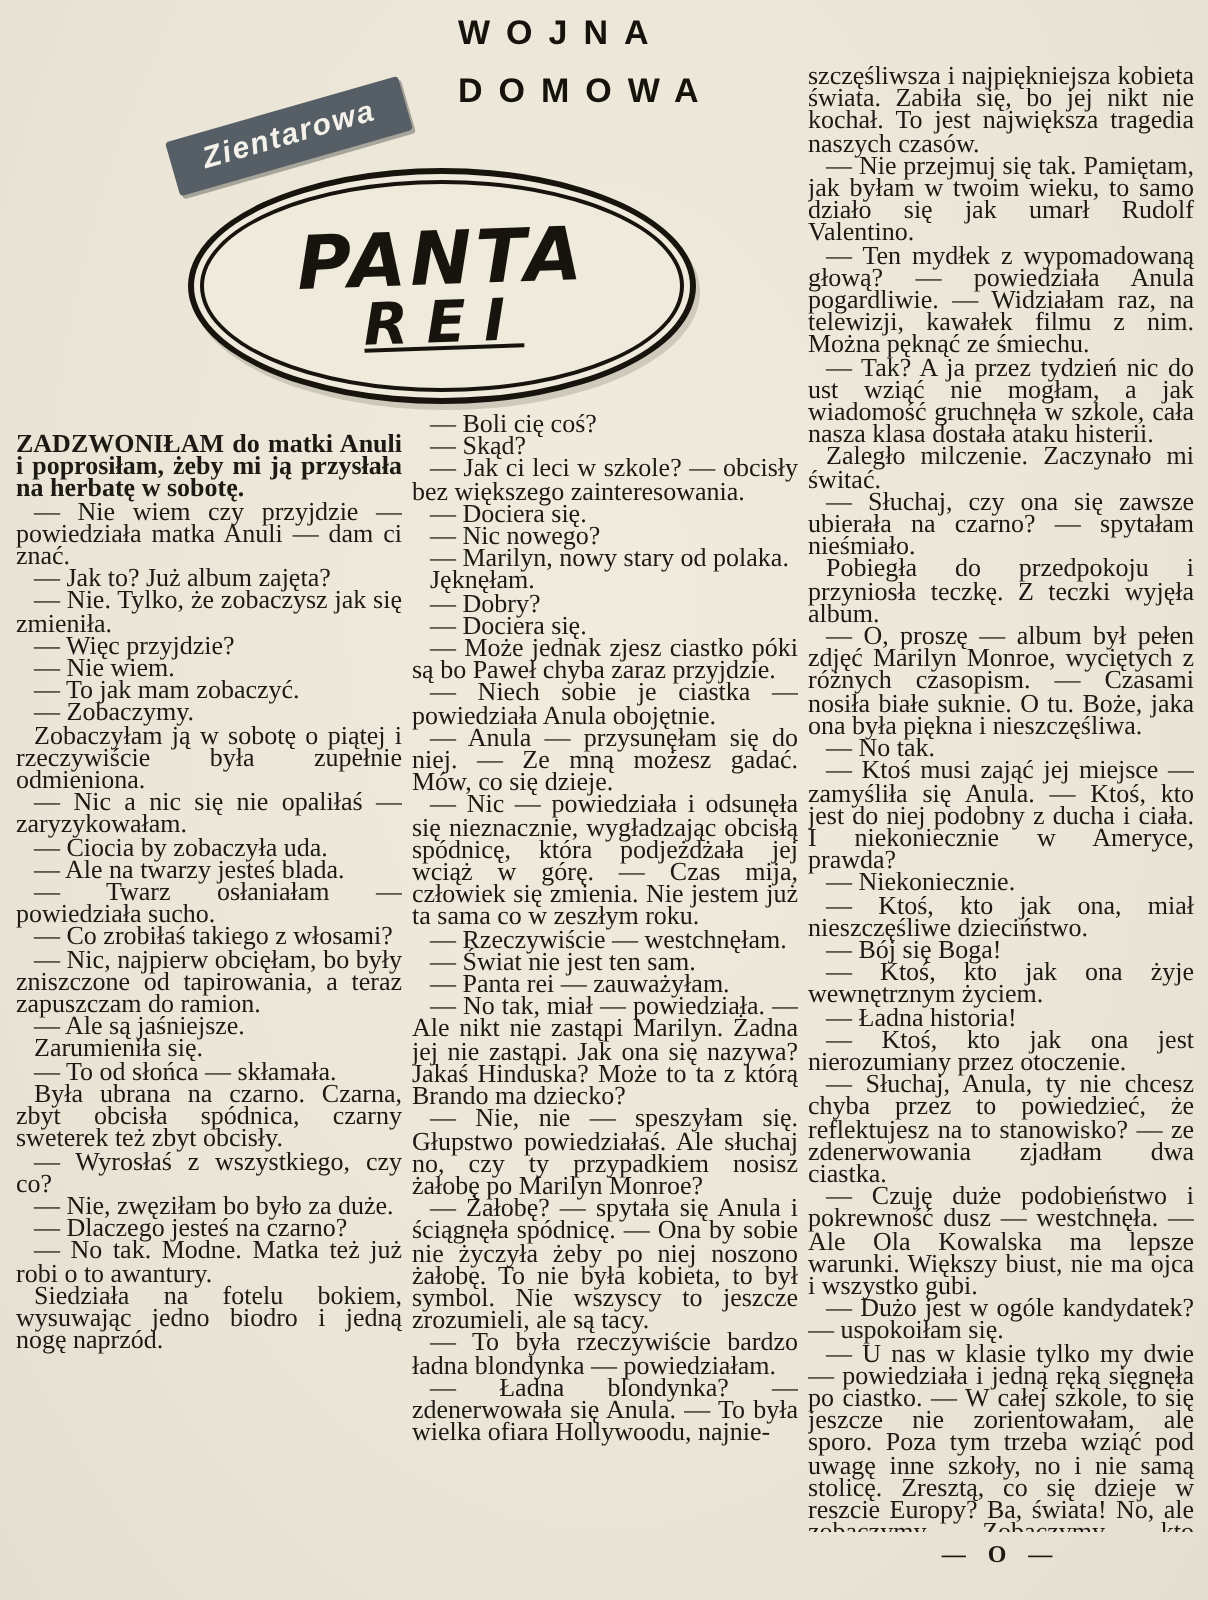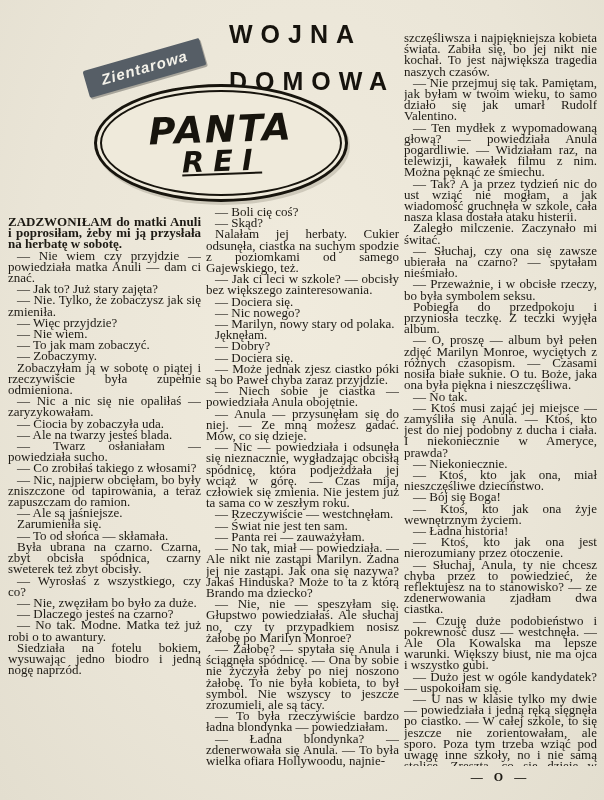--- a/index.html
+++ b/index.html
@@ -16,21 +16,21 @@
     color:var(--ink,#1d1a14);
     overflow:hidden;
   }
 
   
   .title{
     position:absolute;left:229px;top:2px;margin:0;
     font-family:"Liberation Sans", sans-serif;
     font-weight:bold;color:#16130d;
   }
-  .title span{display:block;font-size:25px;letter-spacing:8px;line-height:29px;margin-top:18px;}
+  .title span{display:block;font-size:17px;letter-spacing:8px;line-height:29px;}
 
   .ribbon{
     position:absolute;left:84px;top:54px;z-index:6;
     transform:rotate(-16deg);
     background:var(--ribbon,#565e66);
     color:#f4f2ea;
     padding:5px 16px 6px 16px;
     font-family:"Liberation Sans", sans-serif;
     font-style:italic;font-weight:bold;font-size:15px;
     letter-spacing:1px;
@@ -98,21 +98,21 @@
   <div class="logo">
     <div class="logo-inner">
       <span class="logo-word1">PANTA</span>
       <span class="logo-word2">REI</span>
     </div>
   </div>
 
   <div class="col col1">
       <p class="lead noindent">ZADZWONIŁAM do matki Anuli i poprosiłam, żeby mi ją przysłała na herbatę w sobotę.</p>
       <p>— Nie wiem czy przyjdzie — powiedziała matka Anuli — dam ci znać.</p>
-      <p>— Jak to? Już stary zajęta?</p>
+      <p>— Jak to? Już album zajęta?</p>
       <p>— Nie. Tylko, że zobaczysz jak się zmieniła.</p>
       <p>— Więc przyjdzie?</p>
       <p>— Nie wiem.</p>
       <p>— To jak mam zobaczyć.</p>
       <p>— Zobaczymy.</p>
       <p>Zobaczyłam ją w sobotę o piątej i rzeczywiście była zupełnie odmieniona.</p>
       <p>— Nic a nic się nie opaliłaś — zaryzykowałam.</p>
       <p>— Ciocia by zobaczyła uda.</p>
       <p>— Ale na twarzy jesteś blada.</p>
       <p>— Twarz osłaniałam — powiedziała sucho.</p>
@@ -124,21 +124,20 @@
       <p>Była ubrana na czarno. Czarna, zbyt obcisła spódnica, czarny sweterek też zbyt obcisły.</p>
       <p>— Wyrosłaś z wszystkiego, czy co?</p>
       <p>— Nie, zwęziłam bo było za duże.</p>
       <p>— Dlaczego jesteś na czarno?</p>
       <p>— No tak. Modne. Matka też już robi o to awantury.</p>
       <p>Siedziała na fotelu bokiem, wysuwając jedno biodro i jedną nogę naprzód.</p>
     </div>
   <div class="col col2">
       <p>— Boli cię coś?</p>
       <p>— Skąd?</p>
-      <p>Nalałam jej herbaty. Cukier odsunęła, ciastka na suchym spodzie z poziomkami od samego Gajewskiego, też.</p>
       <p>— Jak ci leci w szkole? — obcisły bez większego zainteresowania.</p>
       <p>— Dociera się.</p>
       <p>— Nic nowego?</p>
       <p>— Marilyn, nowy stary od polaka.</p>
       <p>Jęknęłam.</p>
       <p>— Dobry?</p>
       <p>— Dociera się.</p>
       <p>— Może jednak zjesz ciastko póki są bo Paweł chyba zaraz przyjdzie.</p>
       <p>— Niech sobie je ciastka — powiedziała Anula obojętnie.</p>
       <p>— Anula — przysunęłam się do niej. — Ze mną możesz gadać. Mów, co się dzieje.</p>
@@ -152,21 +151,20 @@
       <p>— To była rzeczywiście bardzo ładna blondynka — powiedziałam.</p>
       <p>— Ładna blondynka? — zdenerwowała się Anula. — To była wielka ofiara Hollywoodu, najnie-</p>
     </div>
   <div class="col col3">
       <p class="noindent">szczęśliwsza i najpiękniejsza kobieta świata. Zabiła się, bo jej nikt nie kochał. To jest największa tragedia naszych czasów.</p>
       <p>— Nie przejmuj się tak. Pamiętam, jak byłam w twoim wieku, to samo działo się jak umarł Rudolf Valentino.</p>
       <p>— Ten mydłek z wypomadowaną głową? — powiedziała Anula pogardliwie. — Widziałam raz, na telewizji, kawałek filmu z nim. Można pęknąć ze śmiechu.</p>
       <p>— Tak? A ja przez tydzień nic do ust wziąć nie mogłam, a jak wiadomość gruchnęła w szkole, cała nasza klasa dostała ataku histerii.</p>
       <p>Zaległo milczenie. Zaczynało mi świtać.</p>
       <p>— Słuchaj, czy ona się zawsze ubierała na czarno? — spytałam nieśmiało.</p>
-      <p>— Przeważnie, i w obcisłe rzeczy, bo była symbolem seksu.</p>
       <p>Pobiegła do przedpokoju i przyniosła teczkę. Z teczki wyjęła album.</p>
       <p>— O, proszę — album był pełen zdjęć Marilyn Monroe, wyciętych z różnych czasopism. — Czasami nosiła białe suknie. O tu. Boże, jaka ona była piękna i nieszczęśliwa.</p>
       <p>— No tak.</p>
       <p>— Ktoś musi zająć jej miejsce — zamyśliła się Anula. — Ktoś, kto jest do niej podobny z ducha i ciała. I niekoniecznie w Ameryce, prawda?</p>
       <p>— Niekoniecznie.</p>
       <p>— Ktoś, kto jak ona, miał nieszczęśliwe dzieciństwo.</p>
       <p>— Bój się Boga!</p>
       <p>— Ktoś, kto jak ona żyje wewnętrznym życiem.</p>
       <p>— Ładna historia!</p>
       <p>— Ktoś, kto jak ona jest nierozumiany przez otoczenie.</p>

